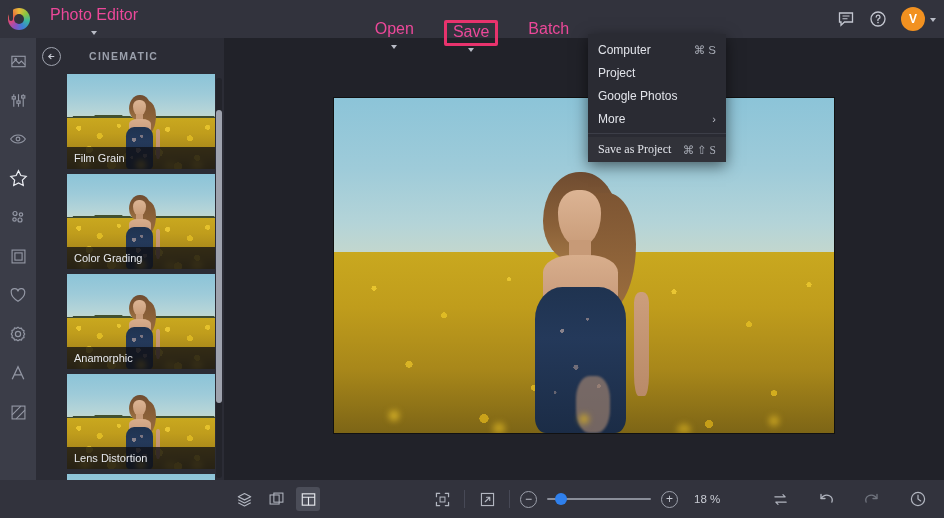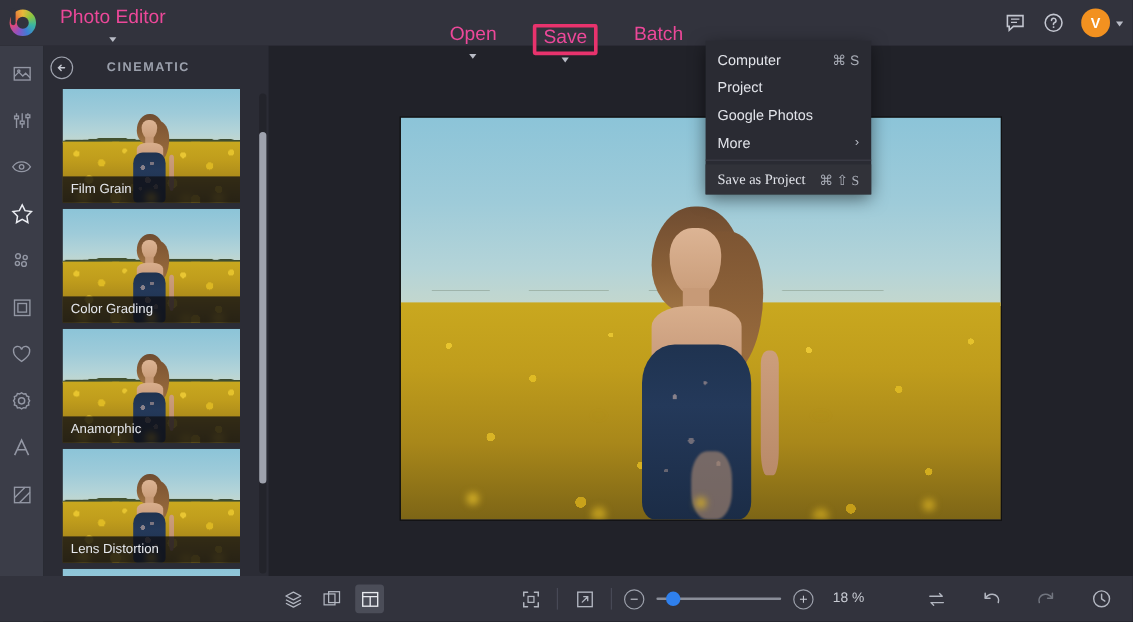--- a/index.html
+++ b/index.html
@@ -86,21 +86,21 @@
   }
   .back-btn {
     width: 19px; height: 19px; border-radius: 50%; border: 1.4px solid #9fa3ae;
     display: flex; align-items: center; justify-content: center; cursor: pointer;
     color: #c7cad3; flex: none;
   }
   .panel-title {
     color: #9ba0ac; font-size: 10.5px; letter-spacing: 1.3px; font-weight: bold;
   }
   .thumb-list {
-    position: absolute; top: 36px; left: 16px; width: 160px; bottom: 0;
+    position: absolute; top: 36px; left: 31px; width: 160px; bottom: 0;
     overflow: hidden;
   }
   .thumb {
     position: relative; width: 148px; height: 95px; margin-bottom: 5px;
     overflow: hidden; cursor: pointer; background: #1d1e24;
   }
   .thumb .pic { position: absolute; inset: 0; }
   .thumb .label {
     position: absolute; left: 0; right: 0; bottom: 0; height: 22px;
     background: rgba(16,16,20,.78); color: #e6e8ed; font-size: 11px;

